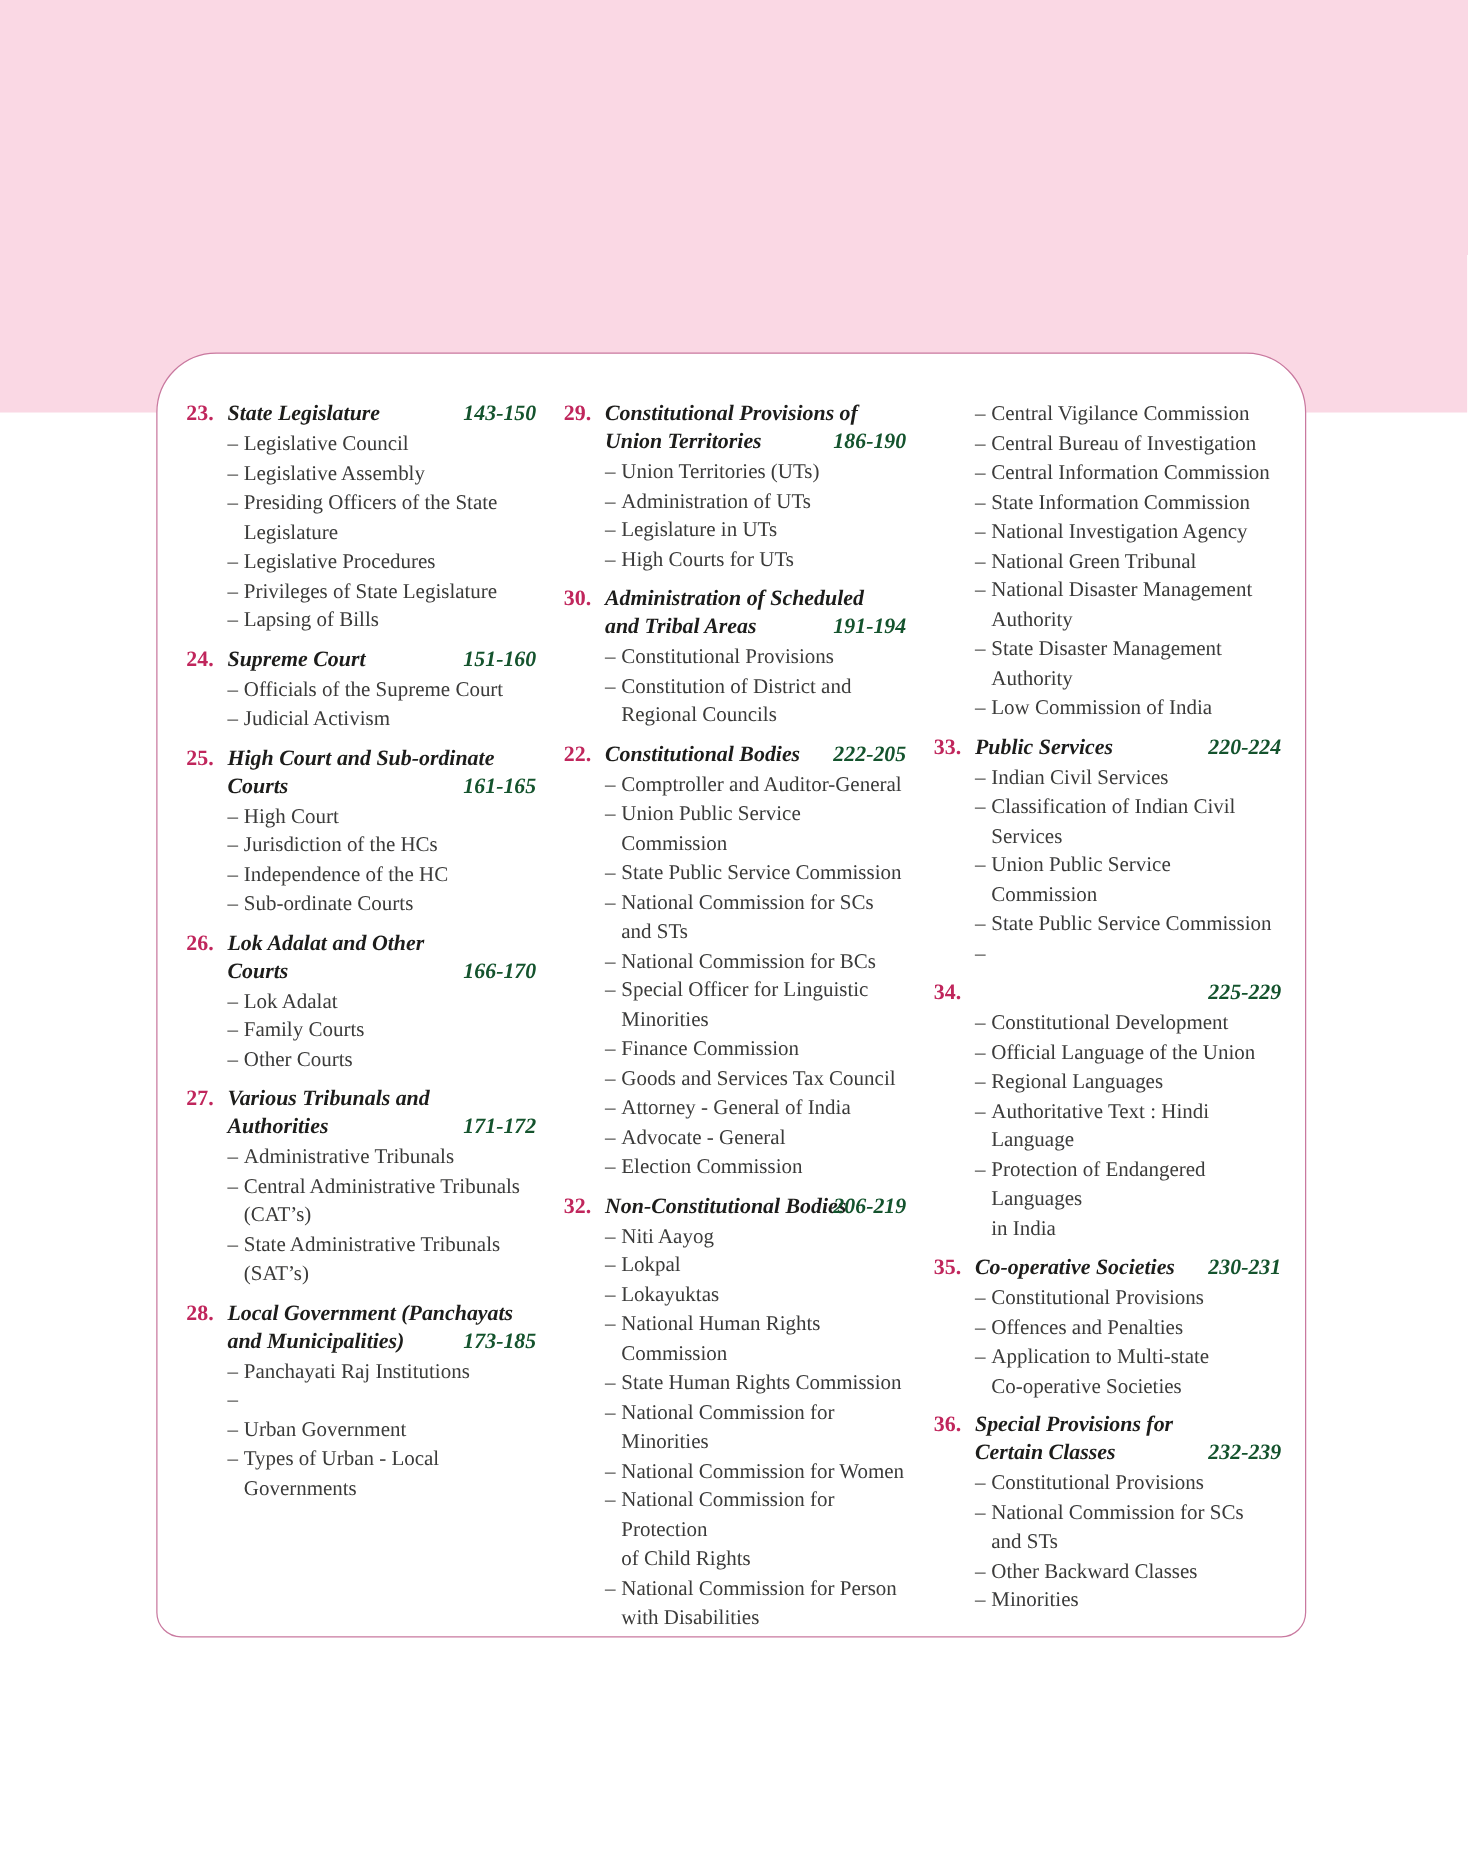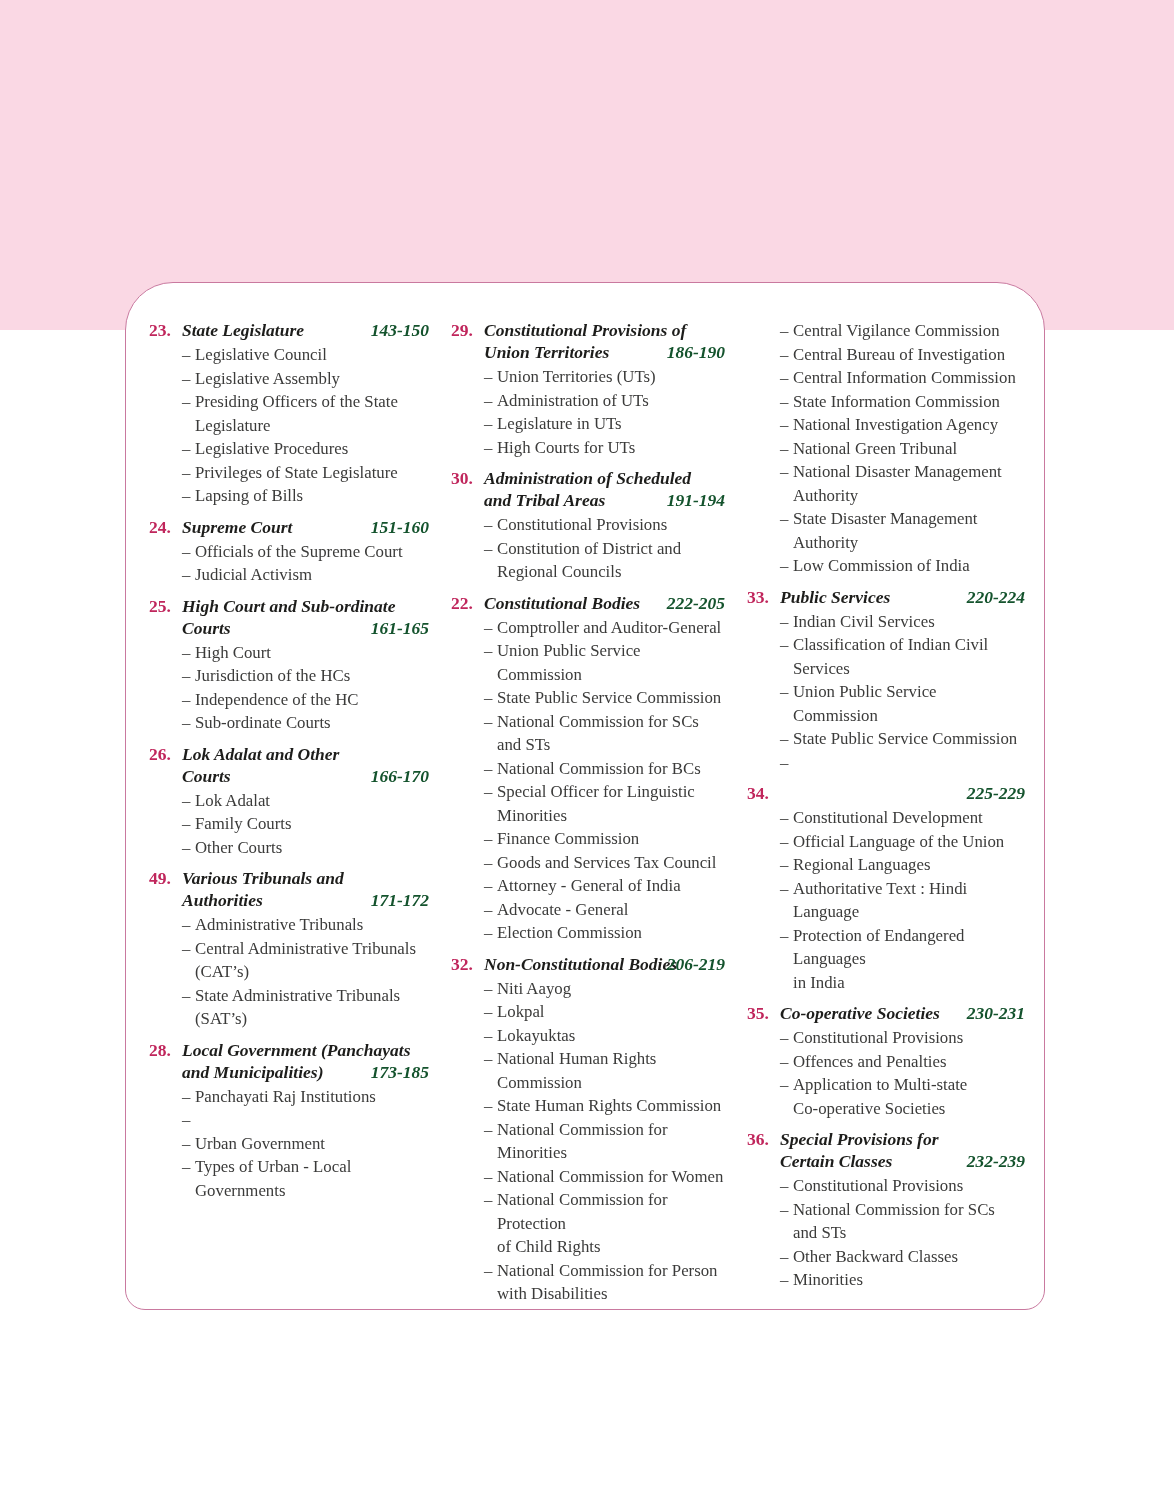--- a/index.html
+++ b/index.html
@@ -206,21 +206,21 @@
 
   <div class="sub-item">
     <span class="dash">–</span>
     <span class="sub-text">Other Courts</span>
   </div>
 </div>
   </div>
 
   <div class="chapter">
     <div class="ch-head">
-      <span class="ch-num">49.</span>
+      <span class="ch-num">27.</span>
       <span class="ch-title-wrap">
         <span class="ch-title">Various Tribunals and
 Authorities</span>
         <span class="ch-pages">171-172</span>
       </span>
     </div>
     <div class="ch-items">
   <div class="sub-item">
     <span class="dash">–</span>
     <span class="sub-text">Administrative Tribunals</span>

